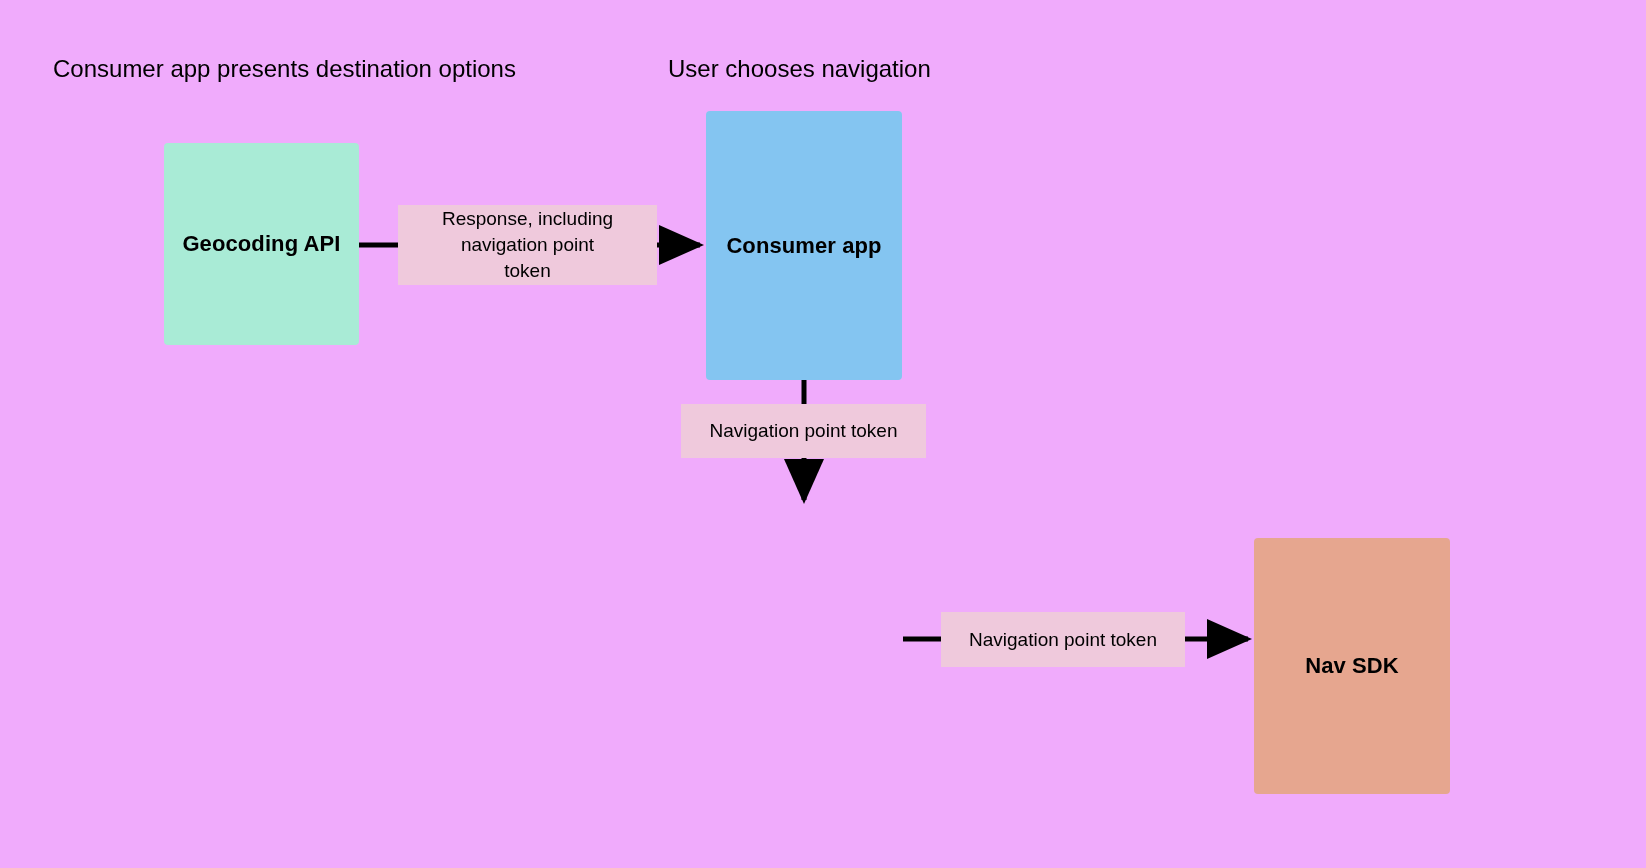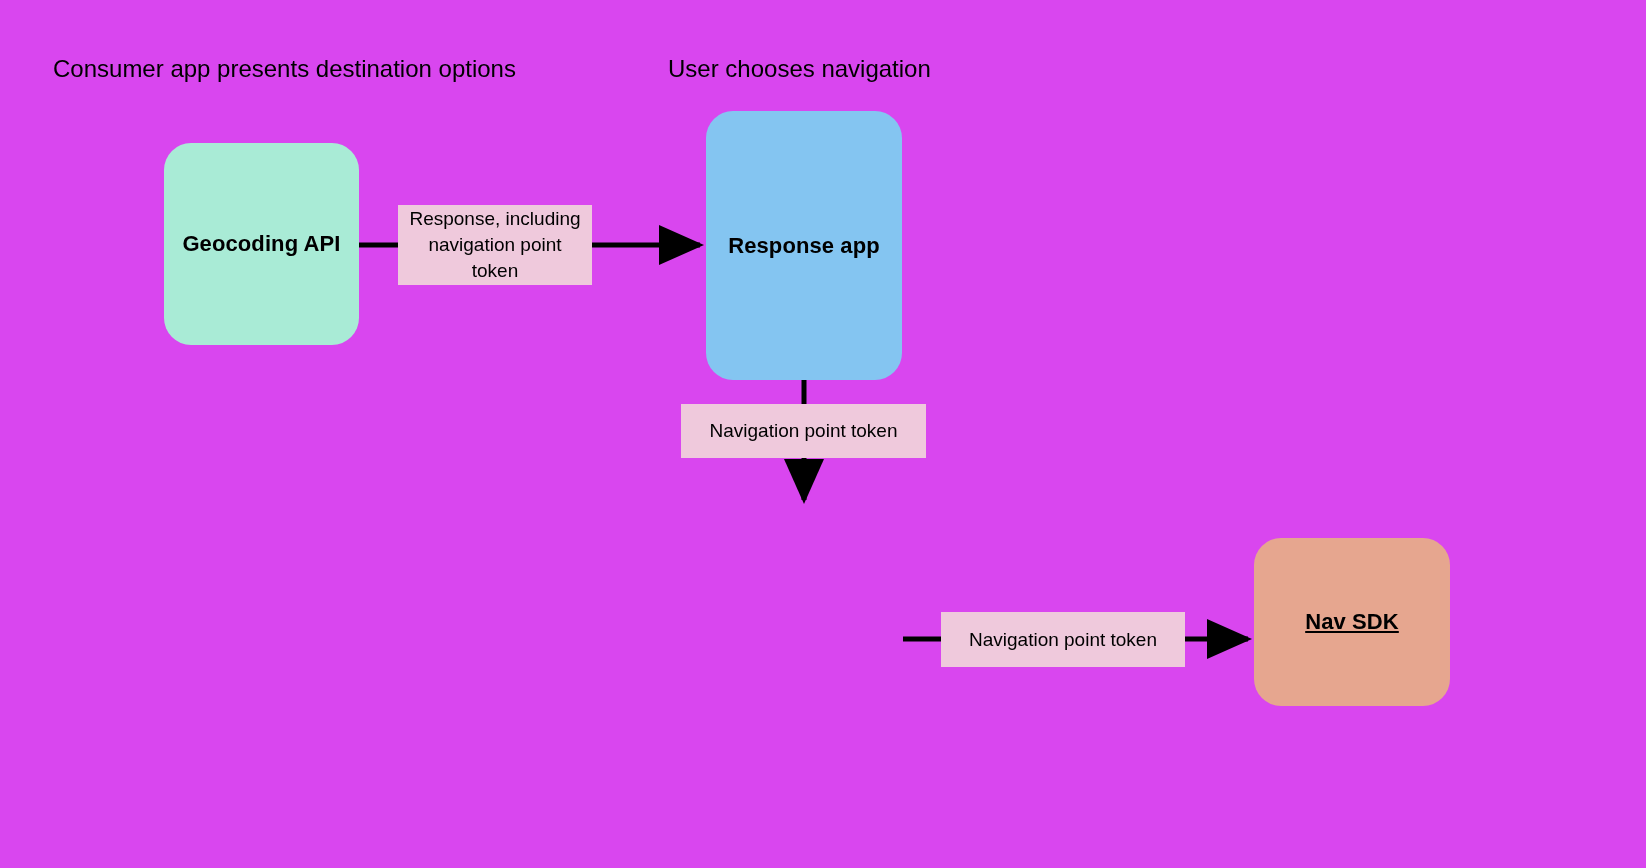--- a/index.html
+++ b/index.html
@@ -9,38 +9,38 @@
     background: #ffffff;
   }
   body {
     font-family: "Liberation Sans", sans-serif;
     -webkit-font-smoothing: antialiased;
   }
   #canvas {
     position: relative;
     width: 1646px;
     height: 868px;
-    background: #d946ef;
+    background: #f0abfc;
     overflow: hidden;
   }
 
   
   .col-header {
     position: absolute;
     font-size: 24px;
     line-height: 28px;
     color: #000000;
     white-space: nowrap;
     font-weight: 400;
   }
 
   
   .node {
     position: absolute;
-    border-radius: 27px;
+    border-radius: 4px;
     display: flex;
     align-items: center;
     justify-content: center;
     box-sizing: border-box;
   }
   .node-label {
     font-size: 22px;
     font-weight: 700;
     color: #000000;
     letter-spacing: 0.1px;
@@ -105,29 +105,29 @@
     <line x1="804" y1="380" x2="804" y2="500" stroke="#000000" stroke-width="5" marker-end="url(#arrowhead)"></line>
 
     <line x1="903" y1="639" x2="1248" y2="639" stroke="#000000" stroke-width="5" marker-end="url(#arrowhead)"></line>
   </svg>
 
   <div class="node node-geocoding" style="left:164px; top:143px; width:195px; height:202px; z-index:3;">
     <span class="node-label">Geocoding API</span>
   </div>
 
   <div class="node node-consumer" style="left:706px; top:111px; width:196px; height:269px; z-index:3;">
-    <span class="node-label">Response app</span>
+    <span class="node-label">Consumer app</span>
   </div>
 
 
-  <div class="node node-navsdk" style="left:1254px; top:538px; width:196px; height:168px; z-index:3;text-decoration:underline;">
+  <div class="node node-navsdk" style="left:1254px; top:538px; width:196px; height:256px; z-index:3;">
     <span class="node-label">Nav SDK</span>
   </div>
 
-  <div class="edge-label" style="left:398px; top:205px; width:194px; height:80px;">
+  <div class="edge-label" style="left:398px; top:205px; width:259px; height:80px;">
     <span class="edge-label-text">Response, including
 navigation point
 token</span>
   </div>
 
   <div class="edge-label" style="left:681px; top:404px; width:245px; height:54px;">
     <span class="edge-label-text">Navigation point token</span>
   </div>
 
   <div class="edge-label" style="left:941px; top:612px; width:244px; height:55px;">

